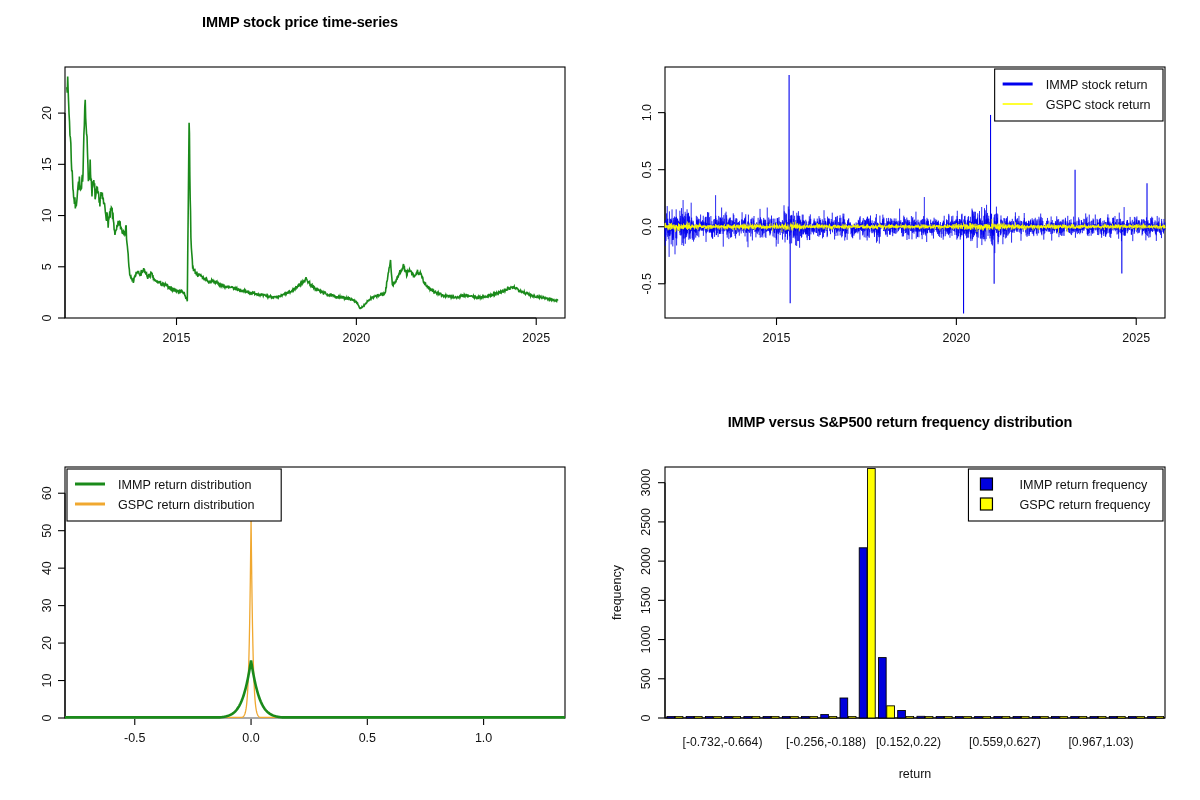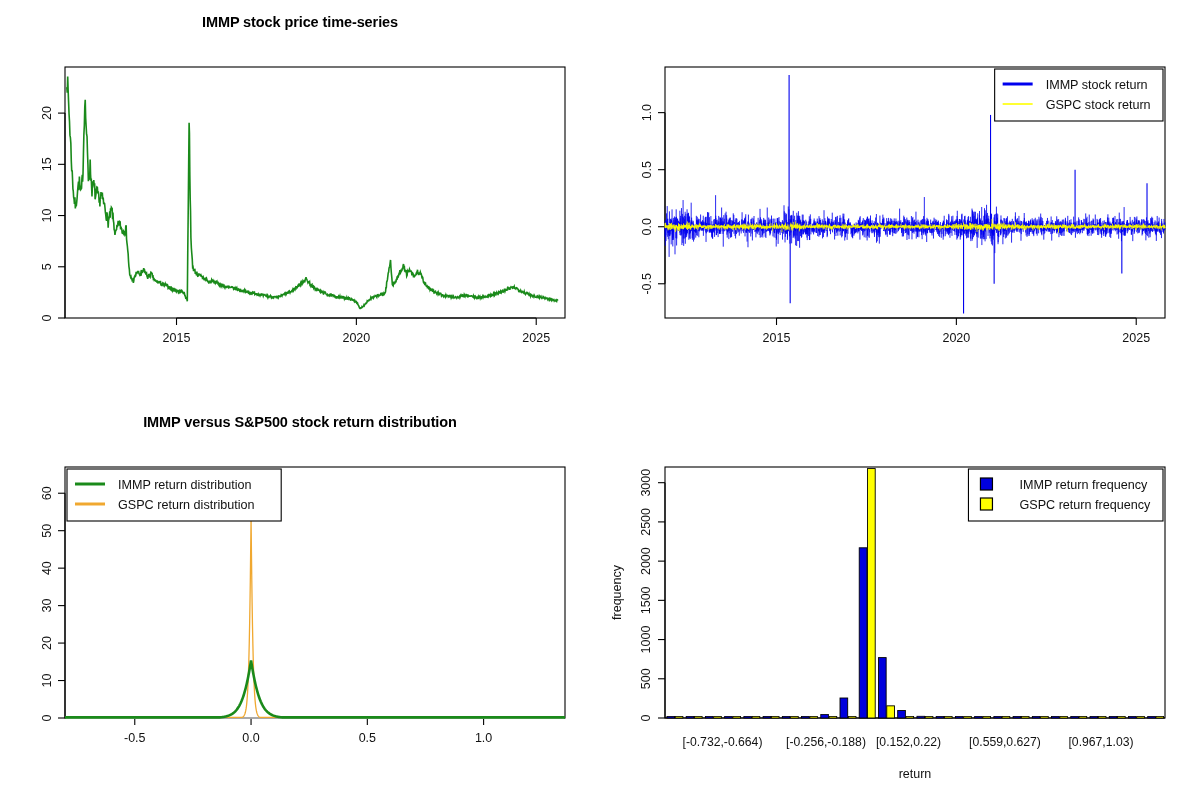--- a/index.html
+++ b/index.html
@@ -100,21 +100,20 @@
           <rect x="394.65" y="69" width="168.35" height="52" fill="#fff" stroke="#000" stroke-width="1.1"></rect>
           <line x1="402.65" y1="84" x2="432.65" y2="84" stroke="#0000ee" stroke-width="3"></line>
           <text x="445.65" y="88.6" font-family="&quot;Liberation Sans&quot;, sans-serif" font-size="12.6" fill="#111" text-anchor="start">IMMP stock return</text>
           <line x1="402.65" y1="104" x2="432.65" y2="104" stroke="#ffff00" stroke-width="1.6"></line>
           <text x="445.65" y="108.6" font-family="&quot;Liberation Sans&quot;, sans-serif" font-size="12.6" fill="#111" text-anchor="start">GSPC stock return</text>
         </g>
     </svg>
   </div>
 
   <div class="panel p-bl">
-    <div class="ptitle">IMMP versus S&amp;P500 stock return distribution</div>
     <svg class="plotsvg" width="600" height="400">
       <g id="p3-ylabels">
           <text x="51" y="318" font-family="&quot;Liberation Sans&quot;, sans-serif" font-size="12.5" fill="#111" text-anchor="middle" transform="rotate(-90 51 318)">0</text>
           <text x="51" y="280.53731343283584" font-family="&quot;Liberation Sans&quot;, sans-serif" font-size="12.5" fill="#111" text-anchor="middle" transform="rotate(-90 51 280.53731343283584)">10</text>
           <text x="51" y="243.07462686567163" font-family="&quot;Liberation Sans&quot;, sans-serif" font-size="12.5" fill="#111" text-anchor="middle" transform="rotate(-90 51 243.07462686567163)">20</text>
           <text x="51" y="205.61194029850748" font-family="&quot;Liberation Sans&quot;, sans-serif" font-size="12.5" fill="#111" text-anchor="middle" transform="rotate(-90 51 205.61194029850748)">30</text>
           <text x="51" y="168.1492537313433" font-family="&quot;Liberation Sans&quot;, sans-serif" font-size="12.5" fill="#111" text-anchor="middle" transform="rotate(-90 51 168.1492537313433)">40</text>
           <text x="51" y="130.68656716417908" font-family="&quot;Liberation Sans&quot;, sans-serif" font-size="12.5" fill="#111" text-anchor="middle" transform="rotate(-90 51 130.68656716417908)">50</text>
           <text x="51" y="93.22388059701493" font-family="&quot;Liberation Sans&quot;, sans-serif" font-size="12.5" fill="#111" text-anchor="middle" transform="rotate(-90 51 93.22388059701493)">60</text>
         </g>
@@ -149,20 +148,21 @@
           <rect x="67" y="69" width="214.2" height="52" fill="#fff" stroke="#000" stroke-width="1.1"></rect>
           <line x1="75" y1="84" x2="105" y2="84" stroke="#1a8a1a" stroke-width="3"></line>
           <text x="118" y="88.6" font-family="&quot;Liberation Sans&quot;, sans-serif" font-size="12.6" fill="#111" text-anchor="start">IMMP return distribution</text>
           <line x1="75" y1="104" x2="105" y2="104" stroke="#f0a830" stroke-width="3"></line>
           <text x="118" y="108.6" font-family="&quot;Liberation Sans&quot;, sans-serif" font-size="12.6" fill="#111" text-anchor="start">GSPC return distribution</text>
         </g>
     </svg>
   </div>
 
   <div class="panel p-br">
+    <div class="ptitle">IMMP versus S&amp;P500 return frequency distribution</div>
     <svg class="plotsvg" width="600" height="400">
       <g id="p4-ylabels">
           <text x="50" y="318" font-family="&quot;Liberation Sans&quot;, sans-serif" font-size="12.5" fill="#111" text-anchor="middle" transform="rotate(-90 50 318)">0</text>
           <text x="50" y="278.78125" font-family="&quot;Liberation Sans&quot;, sans-serif" font-size="12.5" fill="#111" text-anchor="middle" transform="rotate(-90 50 278.78125)">500</text>
           <text x="50" y="239.5625" font-family="&quot;Liberation Sans&quot;, sans-serif" font-size="12.5" fill="#111" text-anchor="middle" transform="rotate(-90 50 239.5625)">1000</text>
           <text x="50" y="200.34375" font-family="&quot;Liberation Sans&quot;, sans-serif" font-size="12.5" fill="#111" text-anchor="middle" transform="rotate(-90 50 200.34375)">1500</text>
           <text x="50" y="161.125" font-family="&quot;Liberation Sans&quot;, sans-serif" font-size="12.5" fill="#111" text-anchor="middle" transform="rotate(-90 50 161.125)">2000</text>
           <text x="50" y="121.90625" font-family="&quot;Liberation Sans&quot;, sans-serif" font-size="12.5" fill="#111" text-anchor="middle" transform="rotate(-90 50 121.90625)">2500</text>
           <text x="50" y="82.6875" font-family="&quot;Liberation Sans&quot;, sans-serif" font-size="12.5" fill="#111" text-anchor="middle" transform="rotate(-90 50 82.6875)">3000</text>
         </g>

